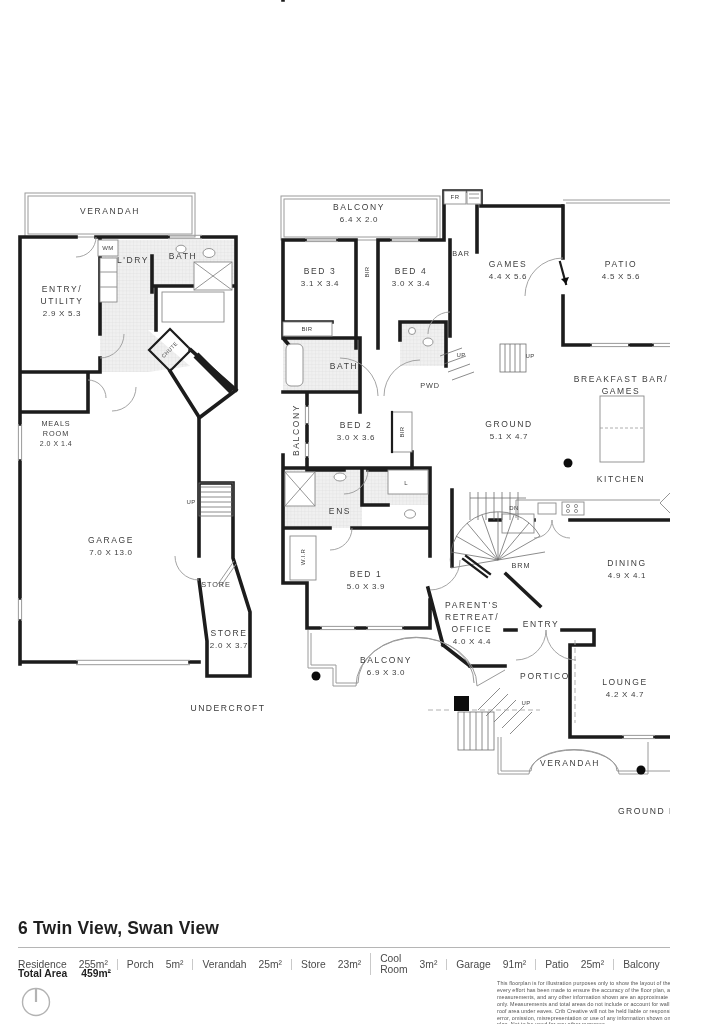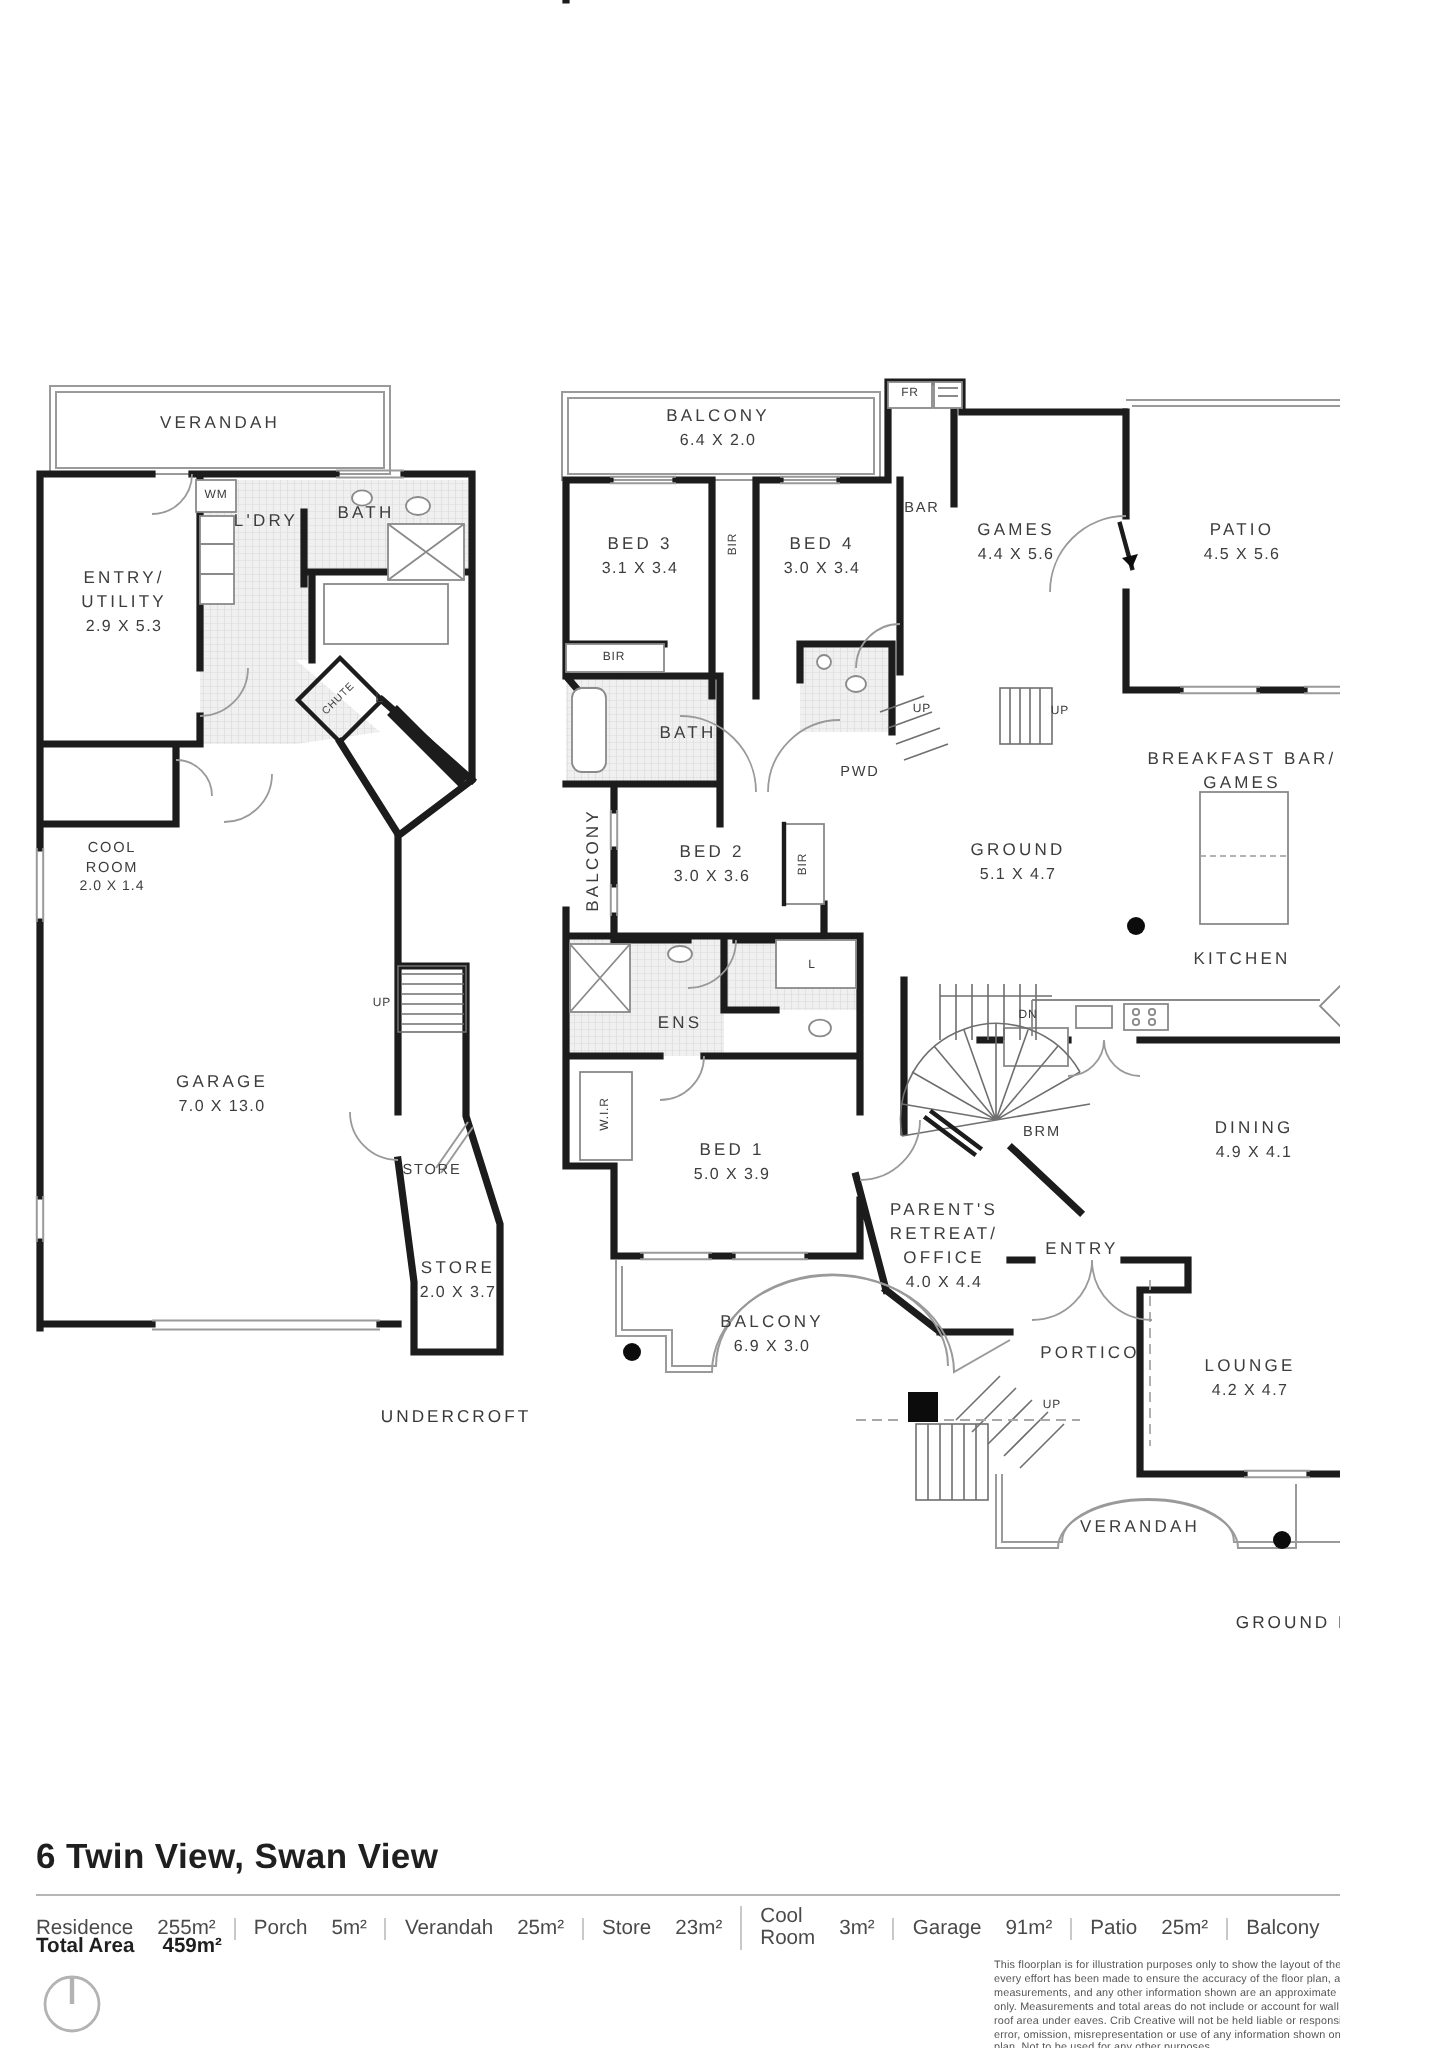--- a/index.html
+++ b/index.html
@@ -247,21 +247,21 @@
         <span class="ln">ENTRY/</span>
         <span class="ln">UTILITY</span>
         <span class="ln dim">2.9 X 5.3</span>
       </div>
     <div class="lbl" style="left:133px;top:261px"><span>L'DRY</span></div>
     <div class="lbl" style="left:183px;top:257px"><span>BATH</span></div>
     <div class="lbl xs" style="left:108px;top:248px"><span>WM</span></div>
     <div class="lbl sm" style="left:190px;top:307px"><span>L</span></div>
     <div class="lbl d45" style="left:170px;top:350px"><span>CHUTE</span></div>
     <div class="lbl sm" style="left:56px;top:392px">
-        <span class="ln">COOL</span>
+        <span class="ln">MEALS</span>
         <span class="ln">ROOM</span>
         <span class="ln dim">2.0 X 1.4</span>
       </div>
     <div class="lbl" style="left:111px;top:547px">
         <span class="ln">GARAGE</span>
         <span class="ln dim">7.0 X 13.0</span>
       </div>
     <div class="lbl sm" style="left:216px;top:543px"><span>STORE</span></div>
     <div class="lbl" style="left:229px;top:640px">
         <span class="ln">STORE</span>

